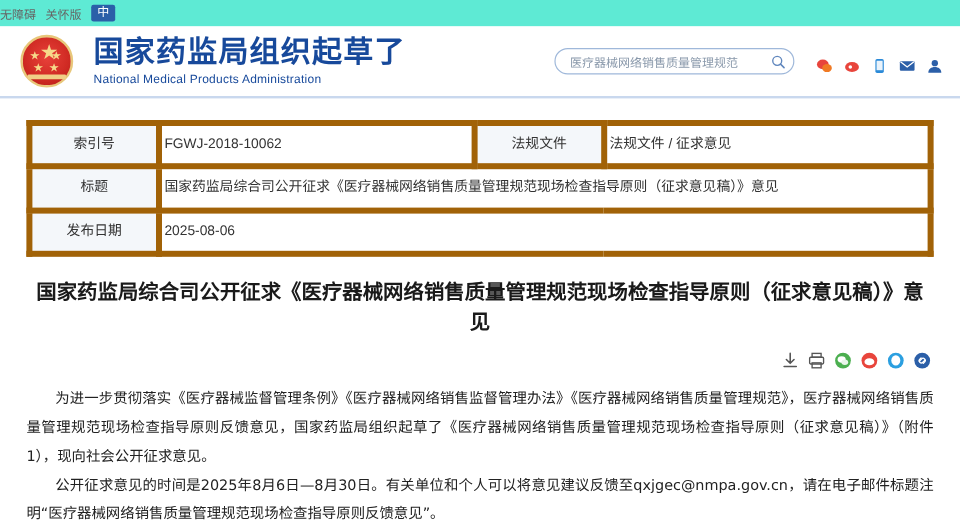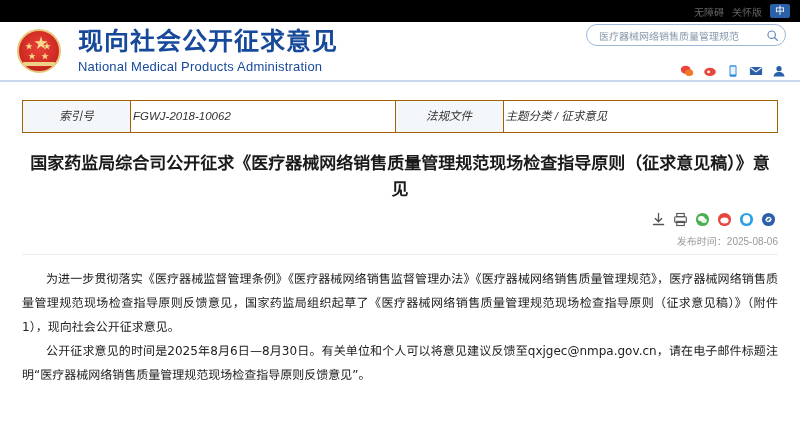--- a/index.html
+++ b/index.html
@@ -7,23 +7,23 @@
     margin: 0; padding: 0;
     width: 800px; height: 434px;
     font-family: "Liberation Sans", sans-serif;
     background: #ffffff;
     color: #333;
     overflow: hidden;
   }
   
   .topbar {
     height: 22px;
-    background: #000000;
-    display: flex;
-    justify-content: flex-end;
+    background: #5eead4;
+    display: flex;
+    justify-content: flex-start;
     align-items: center;
     padding-right: 10px;
     font-size: 10px;
     color: #666;
     gap: 8px;
   }
   .topbar .util { cursor: pointer; }
   .topbar .lang-badge {
     background: #2b5fa8;
     color: #fff;
@@ -77,29 +77,29 @@
   .titles { display: flex; flex-direction: column; justify-content: center; }
   .title-cn {
     font-family: "DejaVu Sans", "Liberation Sans", sans-serif;
     font-size: 25px;
     font-weight: bold;
     color: #17499b;
     letter-spacing: 1px;
     line-height: 1.15;
   }
   .title-en {
-    font-size: 13px;
+    font-size: 10px;
     color: #17499b;
     letter-spacing: .2px;
     margin-top: 3px;
   }
   .header-right {
     margin-left: auto;
     display: flex;
-    flex-direction: column;
+    flex-direction: row;
     align-items: flex-end;
     gap: 18px;
   }
   .searchbox {
     display: flex;
     align-items: center;
     width: 200px;
     height: 22px;
     border: 1px solid #9fb8da;
     border-radius: 11px;
@@ -119,24 +119,23 @@
   .head-icons .ic { width: 14px; height: 14px; display: block; }
   
   .page { padding: 10px 22px 0 22px; }
   .info-table {
     width: 100%;
     border-collapse: collapse;
     font-size: 11.5px;
     margin-top: 8px;
   }
   .info-table td {
-    border: 1px solid #a16207;
+    border: 5px solid #a16207;
     padding: 7px 2px;
     line-height: 1.5;
-    font-style: italic;
   }
   .info-table td.lbl {
     background: #f4f7fa;
     color: #333;
     text-align: center;
     width: 108px;
     white-space: nowrap;
   }
   .info-table td.val { color: #333; }
   .info-table td.val2 { color: #333; }
@@ -190,21 +189,21 @@
   <div class="emblem">
     <div class="circle"></div>
     <div class="star s1">★</div>
     <div class="star s2">★</div>
     <div class="star s3">★</div>
     <div class="star s4">★</div>
     <div class="star s5">★</div>
     <div class="bar"></div>
   </div>
   <div class="titles">
-    <div class="title-cn">现向社会公开征求意见</div>
+    <div class="title-cn">国家药监局组织起草了</div>
     <div class="title-en">National Medical Products Administration</div>
   </div>
   <div class="header-right">
     <div class="searchbox">
       <input type="text" value="医疗器械网络销售质量管理规范" placeholder="医疗器械网络销售质量管理规范" style="">
       <svg class="sicon" viewBox="0 0 16 16">
         <circle cx="7" cy="7" r="4.6" fill="none" stroke="#2b5fa8" stroke-width="1.4"></circle>
         <line x1="10.4" y1="10.4" x2="14" y2="14" stroke="#2b5fa8" stroke-width="1.6" stroke-linecap="round"></line>
       </svg>
     </div>
@@ -234,21 +233,29 @@
 </div>
 
 <div class="page">
 
   <table class="info-table">
     <tbody>
         <tr>
       <td class="lbl">索引号</td>
       <td class="val">FGWJ-2018-10062</td>
       <td class="lbl">法规文件</td>
-      <td class="val2">主题分类 / 征求意见</td>
+      <td class="val2">法规文件 / 征求意见</td>
+    </tr>
+    <tr>
+      <td class="lbl">标题</td>
+      <td class="val" colspan="3">国家药监局综合司公开征求《医疗器械网络销售质量管理规范现场检查指导原则（征求意见稿）》意见</td>
+    </tr>
+    <tr>
+      <td class="lbl">发布日期</td>
+      <td class="val" colspan="3">2025-08-06</td>
     </tr>
   </tbody>
     </table>
 
   <div class="art-title">国家药监局综合司公开征求《医疗器械网络销售质量管理规范现场检查指导原则（征求意见稿）》意见</div>
 
   <div class="tool-row">
     <svg class="tic" viewBox="0 0 16 16">
       <path d="M8 1.6v8.2M4.6 7l3.4 3.4L11.4 7" fill="none" stroke="#555" stroke-width="1.4" stroke-linecap="round" stroke-linejoin="round"></path>
       <path d="M2.6 13.3h10.8" stroke="#555" stroke-width="1.4" stroke-linecap="round"></path>
@@ -271,20 +278,19 @@
       <circle cx="8" cy="8" r="7" fill="#2b9fe0"></circle>
       <ellipse cx="8" cy="7.8" rx="4" ry="4.6" fill="#fff"></ellipse>
     </svg>
     <svg class="tic" viewBox="0 0 16 16">
       <circle cx="8" cy="8" r="7" fill="#2b5fa8"></circle>
       <path d="M5.6 8.3l1.8-1.8a1.9 1.9 0 012.7 2.7L9 10.3" fill="none" stroke="#fff" stroke-width="1.2" stroke-linecap="round"></path>
       <path d="M10.4 7.7L8.6 9.5a1.9 1.9 0 01-2.7-2.7L7 5.7" fill="none" stroke="#fff" stroke-width="1.2" stroke-linecap="round"></path>
     </svg>
   </div>
 
-  <div class="pub-row">发布时间：2025-08-06</div>
 
   <div class="body-text">
     <p>为进一步贯彻落实《医疗器械监督管理条例》《医疗器械网络销售监督管理办法》《医疗器械网络销售质量管理规范》，医疗器械网络销售质量管理规范现场检查指导原则反馈意见，国家药监局组织起草了《医疗器械网络销售质量管理规范现场检查指导原则（征求意见稿）》（附件1），现向社会公开征求意见。</p>
     <p>公开征求意见的时间是2025年8月6日—8月30日。有关单位和个人可以将意见建议反馈至qxjgec@nmpa.gov.cn，请在电子邮件标题注明“医疗器械网络销售质量管理规范现场检查指导原则反馈意见”。</p>
   </div>
 
 </div>
 
 </body></html>

